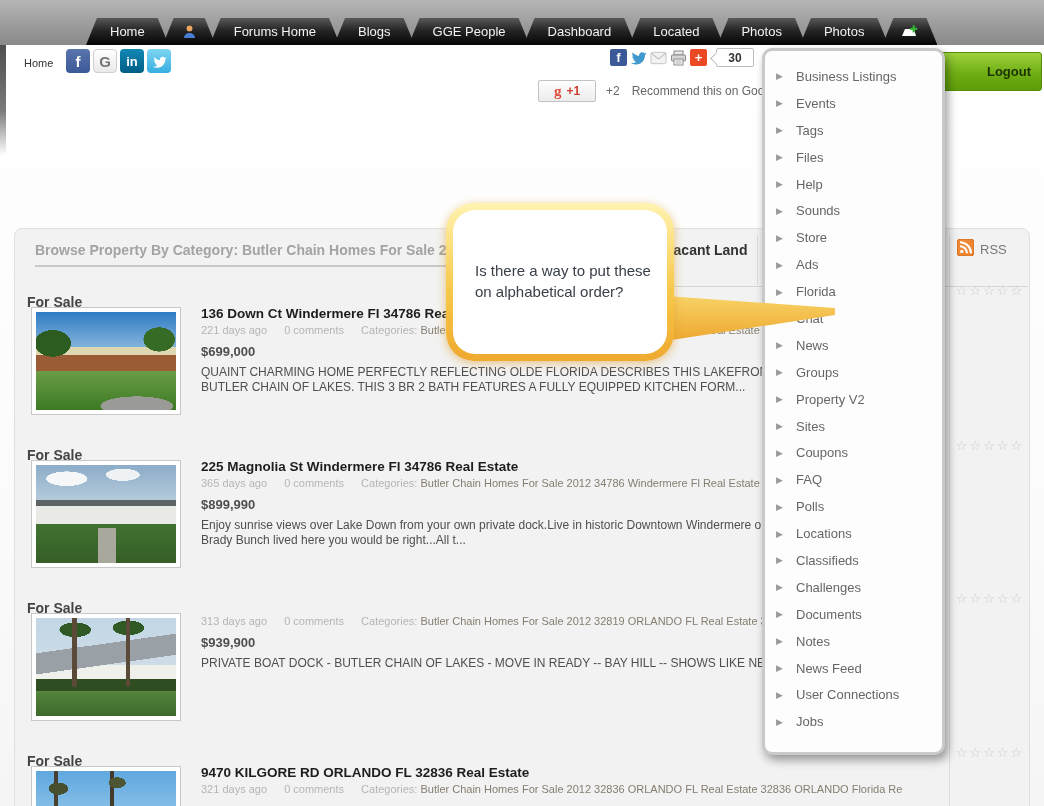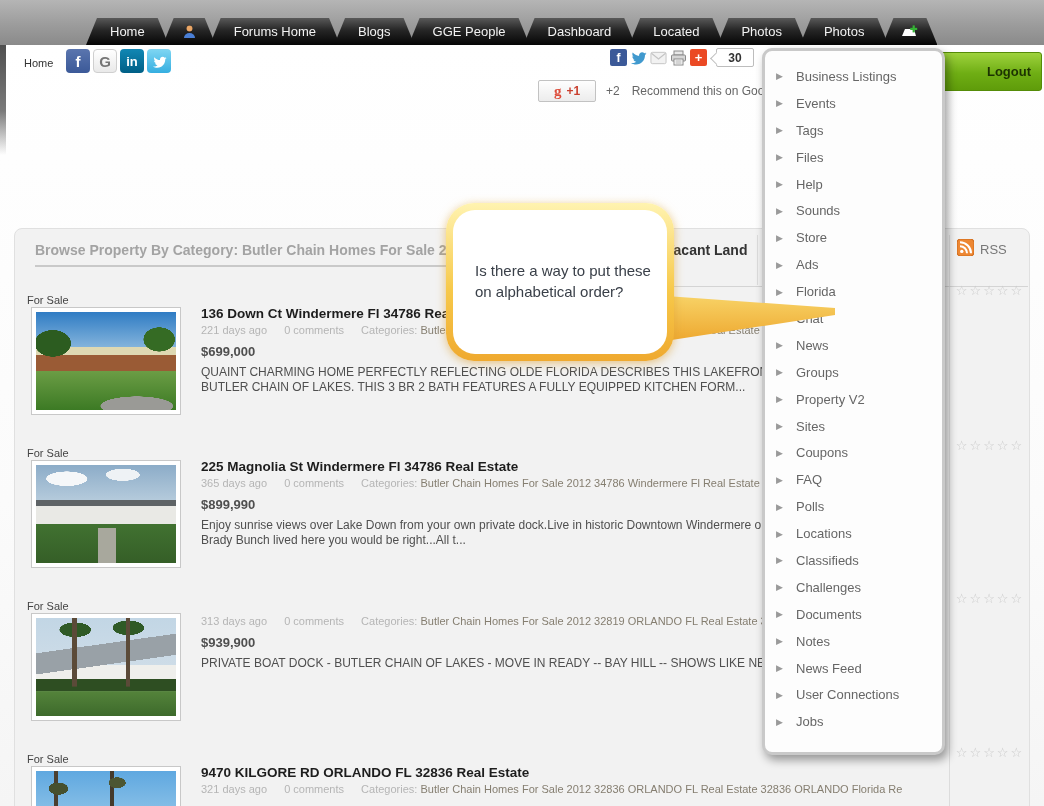--- a/index.html
+++ b/index.html
@@ -83,21 +83,21 @@
   .vacant { position:absolute; left:650px; top:13px; font-size:14px; font-weight:bold; color:#333; }
   .hdr-div-left { position:absolute; left:20px; top:36px; width:600px; height:2px; background:#c9c9c9; }
   .hdr-div-right { position:absolute; left:637px; top:57px; width:376px; height:1px; background:#d4d4d4; }
   .rss-box { position:absolute; left:942px; top:10px; display:flex; align-items:center; gap:6px; cursor:pointer; }
   .rss-label { color:#777; font-size:13px; }
   .star-row { position:absolute; left:938px; width:74px; text-align:center; color:#cbcbcb; font-size:13px;
               letter-spacing:2px; white-space:nowrap; }
 
   .listings { position:absolute; left:10px; top:65px; width:940px; height:535px; }
   .listing { position:absolute; left:0; width:940px; height:153px; }
-  .fs-label { position:absolute; left:2px; top:0; font-size:11px; color:#444; }
+  .fs-label { position:absolute; left:2px; top:0; font-size:14px; color:#444;font-weight:bold; }
   .photo-frame { position:absolute; left:6px; top:13px; width:150px; height:108px; background:#fff;
                  border:1px solid #c8c8c8; padding:4px; }
   .photo { width:140px; height:98px; }
   .l-txt { position:absolute; left:176px; top:12px; width:760px; }
   .l-title { font-size:13.5px; font-weight:bold; color:#1d1d1d; white-space:nowrap; overflow:hidden; cursor:pointer; }
   .l-meta { margin-top:3px; font-size:11px; color:#b5b5b5; white-space:nowrap; overflow:hidden; }
   .l-meta .sp { display:inline-block; width:14px; }
   .l-meta .cats { color:#857e70; }
   .l-price { margin-top:8px; font-size:13px; font-weight:bold; color:#4f4f4f; }
   .l-desc { margin-top:6px; font-size:12px; color:#4f4f4f; line-height:15px; white-space:nowrap; overflow:hidden; }

